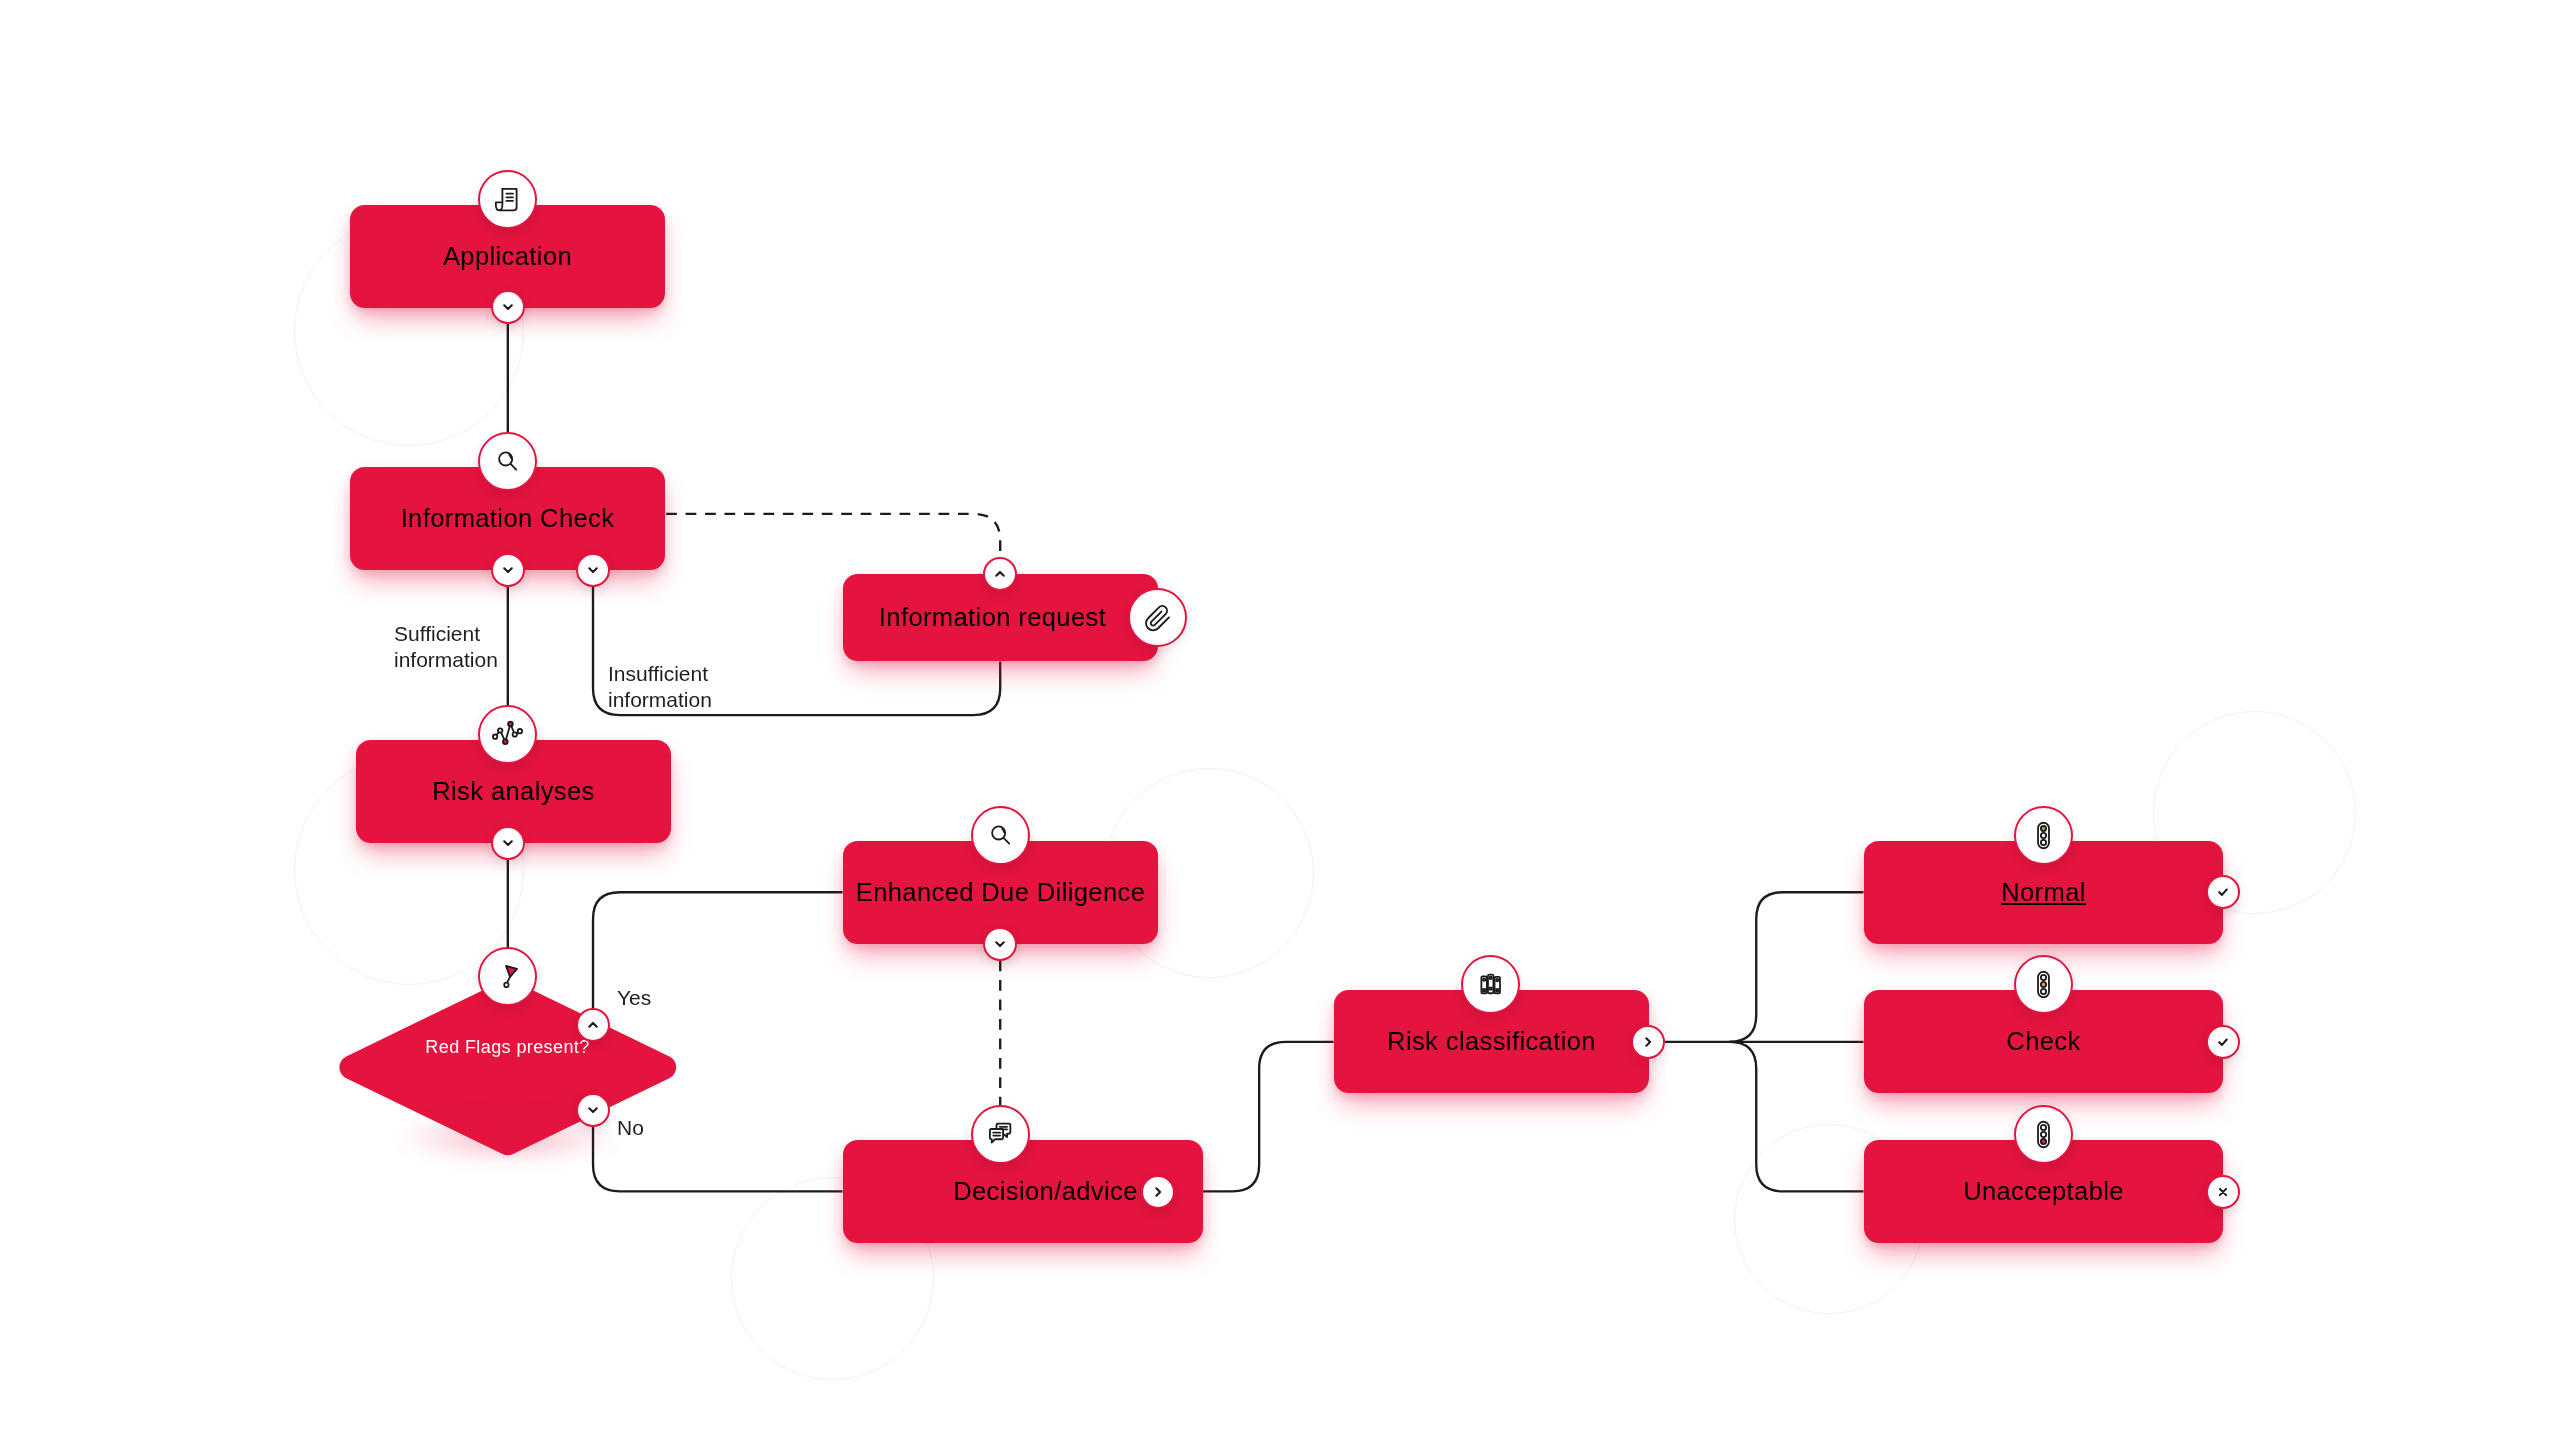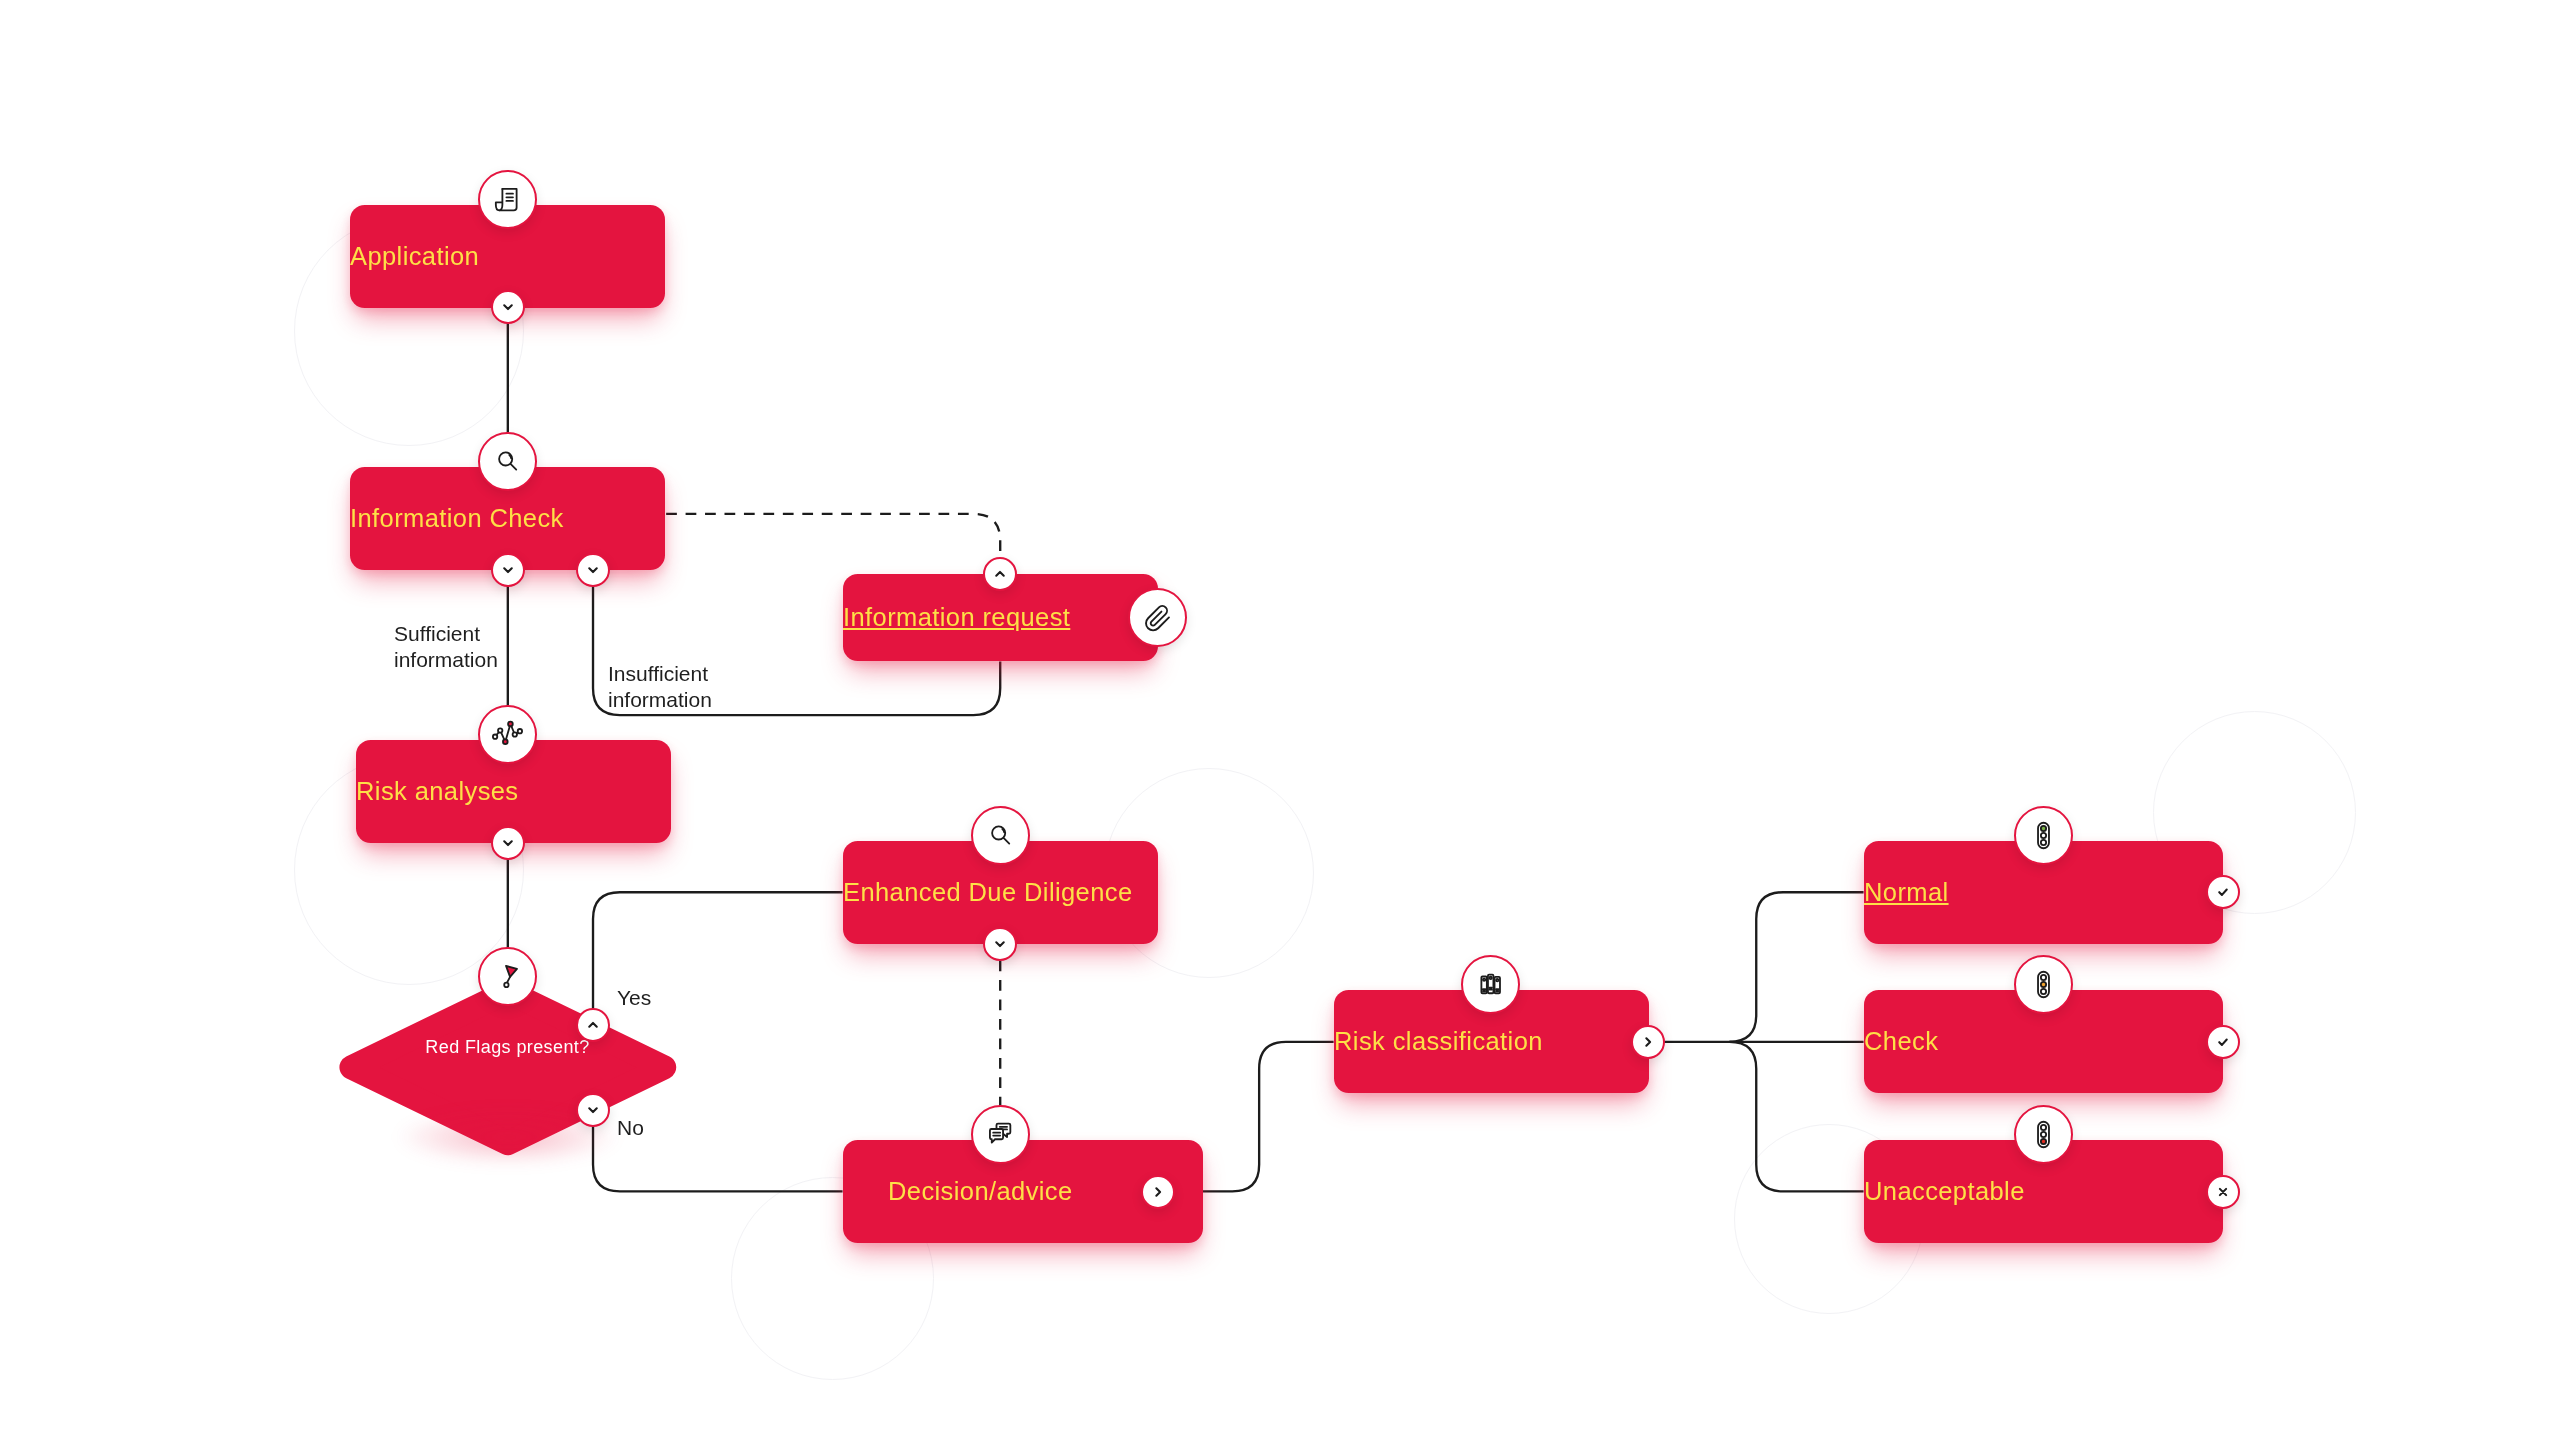--- a/index.html
+++ b/index.html
@@ -8,22 +8,22 @@
   .stage{position:absolute;inset:0;}
   .ring{position:absolute;border:1.3px solid #f2f2f5;border-radius:50%;z-index:0;}
   svg.wires{position:absolute;left:0;top:0;z-index:1;}
   .wire{fill:none;stroke:#1c1c1c;stroke-width:3.5;}
   .wire.dashed{stroke-dasharray:16 13;}
   .accent-fill{fill:var(--accent);}
   .accent-stroke{stroke:var(--accent);}
   .diamond-glow{position:absolute;left:394px;top:1108px;width:228px;height:58px;z-index:1;
       background:radial-gradient(ellipse at center,rgba(228,20,63,.30),rgba(228,20,63,0) 70%);
       filter:blur(6.7px);}
-  .box{position:absolute;z-index:2;display:flex;align-items:center;justify-content:flex-start;
-      background:var(--accent);border-radius:14.8px;color:#fde047;font-size:25.5px;font-weight:300;
+  .box{position:absolute;z-index:2;display:flex;align-items:center;justify-content:center;
+      background:var(--accent);border-radius:14.8px;color:#000000;font-size:25.5px;font-weight:300;
       letter-spacing:0.4px;text-align:center;
       box-shadow:0 14.8px 25.5px -5.4px rgba(228,20,63,.38),0 4px 9.4px rgba(228,20,63,.16);}
   .circ{position:absolute;z-index:3;background:#fff;border:2.7px solid var(--accent);
       border-radius:50%;display:flex;align-items:center;justify-content:center;
       box-shadow:0 4px 10.7px rgba(0,0,0,.10);box-sizing:border-box;}
   .circ.big{width:59px;height:59px;}
   .circ.small{width:34px;height:34px;border-width:2.3px;}
   .icon{stroke:#1c1c1c;stroke-width:2.5;fill:none;stroke-linecap:round;stroke-linejoin:round;}
   .glyph{stroke:#1c1c1c;stroke-width:5;fill:none;stroke-linecap:round;stroke-linejoin:round;}
   .lbl{position:absolute;z-index:3;color:#1f1f1f;font-size:21px;line-height:25.5px;
@@ -64,21 +64,21 @@
   <div class="box" style="left:350px;top:205px;width:315px;height:103px;">
     <span>Application</span>
   </div>
   <div class="box" style="left:350px;top:467px;width:315px;height:103px;">
     <span>Information Check</span>
   </div>
   <div class="box" style="left:356px;top:740px;width:315px;height:103px;">
     <span>Risk analyses</span>
   </div>
   <div class="box" style="left:843px;top:574px;width:315px;height:87px;">
-    <span style="padding-right:16px;text-decoration:underline;">Information request</span>
+    <span style="padding-right:16px;">Information request</span>
   </div>
   <div class="box" style="left:843px;top:841px;width:315px;height:103px;">
     <span>Enhanced Due Diligence</span>
   </div>
   <div class="box" style="left:843px;top:1140px;width:315px;height:103px;padding-left:45px;">
     <span>Decision/advice</span>
   </div>
   <div class="box" style="left:1334px;top:990px;width:315px;height:103px;">
     <span>Risk classification</span>
   </div>

